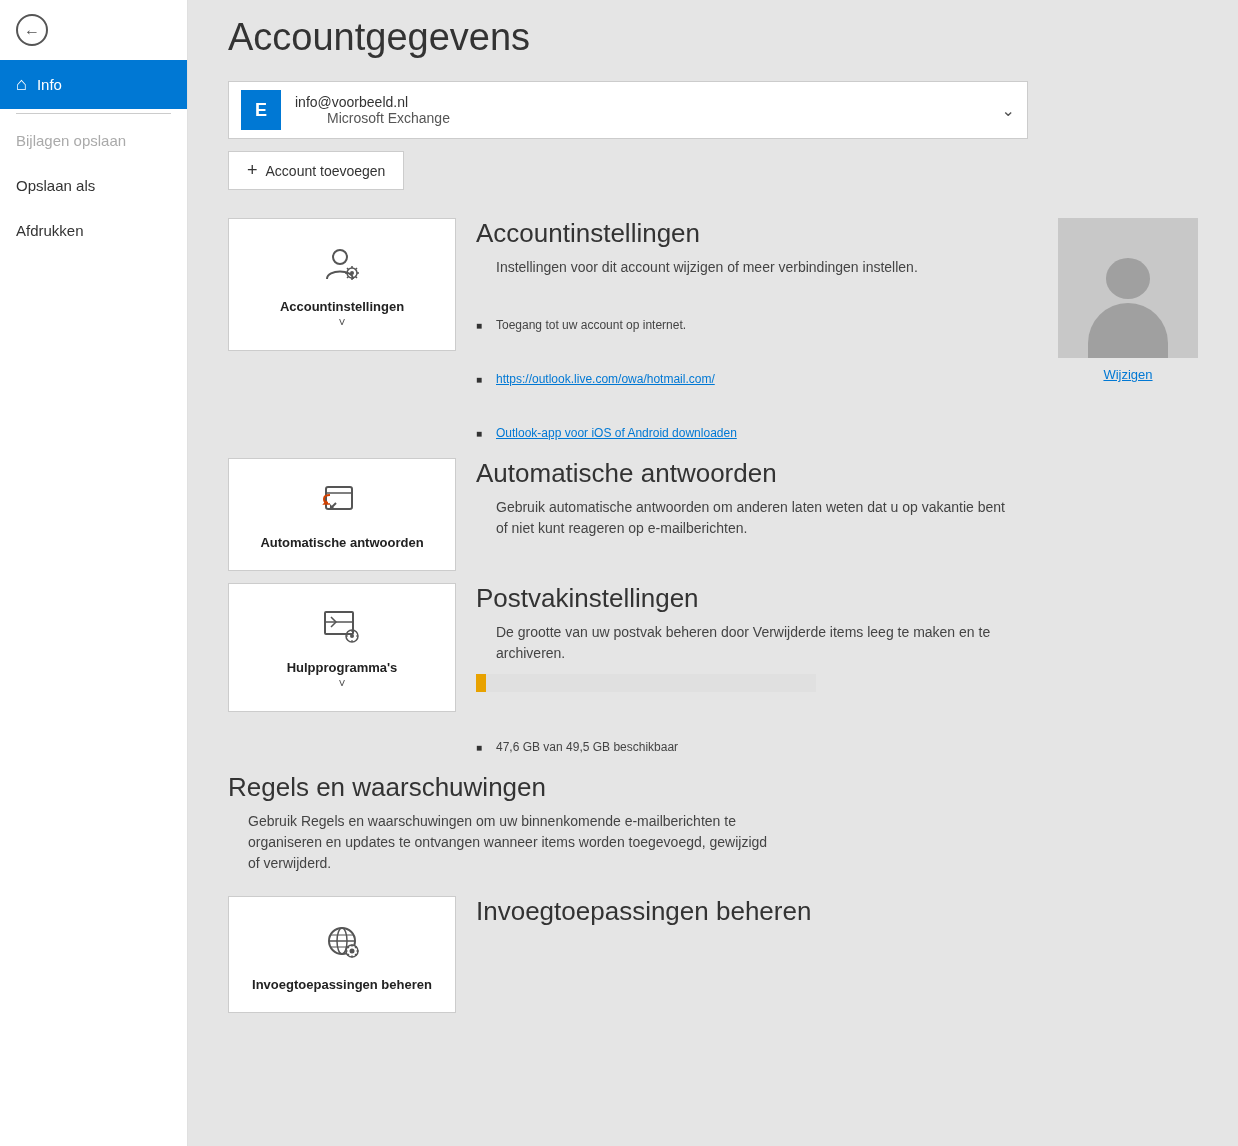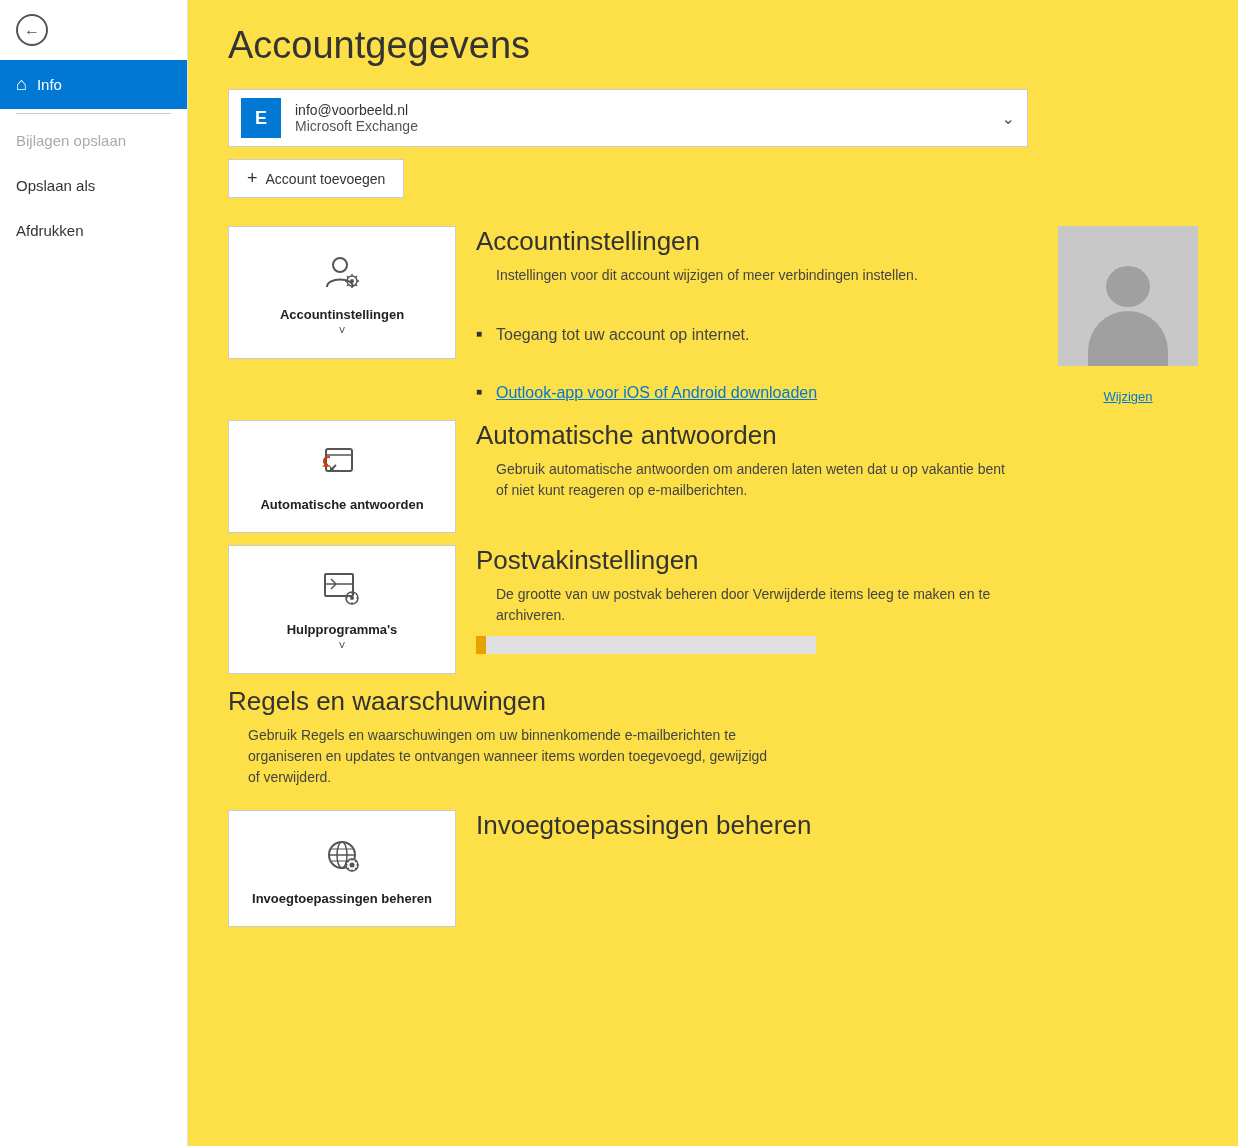--- a/index.html
+++ b/index.html
@@ -69,23 +69,23 @@
       margin: 4px 16px;
     }
     .sidebar-item.disabled {
       color: #aaa;
       cursor: default;
     }
 
     
     .main {
       flex: 1;
-      padding: 24px 40px 24px 40px;
+      padding: 16px 40px 24px 40px;
       overflow-y: auto;
-      background: #fde047;
+      background: #e5e5e5;
     }
     .page-title {
       font-size: 38px;
       font-weight: 300;
       color: #333;
       margin-bottom: 22px;
     }
 
     
     .account-selector {
@@ -116,20 +116,21 @@
     .account-info {
       flex: 1;
     }
     .account-email {
       font-size: 14px;
       color: #333;
     }
     .account-type {
       font-size: 14px;
       color: #555;
+      margin-left: 32px;
     }
     .dropdown-arrow {
       font-size: 16px;
       color: #555;
     }
 
     
     .add-account-btn {
       display: flex;
       align-items: center;
@@ -200,21 +201,21 @@
       margin-bottom: 10px;
       max-width: 520px;
       line-height: 1.5;
       margin-left: 20px;
     }
     .section-list {
       list-style: none;
       padding: 0;
     }
     .section-list li {
-      font-size: 16px;
+      font-size: 12px;
       color: #444;
       padding-left: 20px;
       position: relative;
       margin-bottom: 6px;
       margin-top: 40px;
     }
     .section-list li::before {
       content: '■';
       position: absolute;
       left: 0;
@@ -264,21 +265,21 @@
       width: 80px;
       height: 60px;
       background: #a0a0a0;
       border-radius: 40px 40px 0 0;
     }
     .profile-change-link {
       font-size: 13px;
       color: #0078d4;
       text-decoration: underline;
       cursor: pointer;
-      margin-top: 23px;
+      margin-top: 9px;
     }
 
     
     .storage-bar-container {
       width: 340px;
       height: 18px;
       background: #e0e0e0;
       margin-bottom: 8px;
       position: relative;
       overflow: hidden;
@@ -370,20 +371,23 @@
     </div>
 
     <div class="section-content">
       <h2 class="section-title">Accountinstellingen</h2>
       <p class="section-desc">Instellingen voor dit account wijzigen of meer verbindingen instellen.</p>
       <ul class="section-list">
         <li>
           <span>Toegang tot uw account op internet.</span>
         </li>
         <li>
+          <a href="#">https://outlook.live.com/owa/hotmail.com/</a>
+        </li>
+        <li>
           <a href="#">Outlook-app voor iOS of Android downloaden</a>
         </li>
       </ul>
     </div>
 
     <div class="profile-area">
       <div class="profile-photo">
         <div class="profile-silhouette">
           <div class="profile-head"></div>
           <div class="profile-body"></div>
@@ -437,20 +441,25 @@
 
     <div class="section-content">
       <h2 class="section-title">Postvakinstellingen</h2>
       <p class="section-desc">De grootte van uw postvak beheren door Verwijderde items leeg te maken en te archiveren.</p>
 
       <div style="display:flex;align-items:center;margin-bottom:8px;">
         <div class="storage-bar-container">
           <div class="storage-bar-small"></div>
         </div>
       </div>
+      <ul class="section-list">
+        <li>
+          <span>47,6 GB van 49,5 GB beschikbaar</span>
+        </li>
+      </ul>
     </div>
   </div>
 
   <div class="section-row">
 
     <div class="section-content">
       <h2 class="section-title">Regels en waarschuwingen</h2>
       <p class="section-desc">Gebruik Regels en waarschuwingen om uw binnenkomende e-mailberichten te organiseren en updates te ontvangen wanneer items worden toegevoegd, gewijzigd of verwijderd.</p>
     </div>
   </div>

